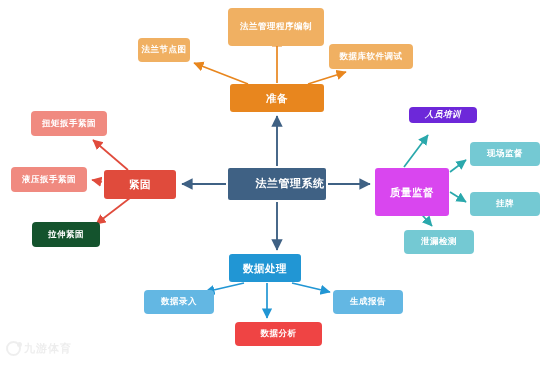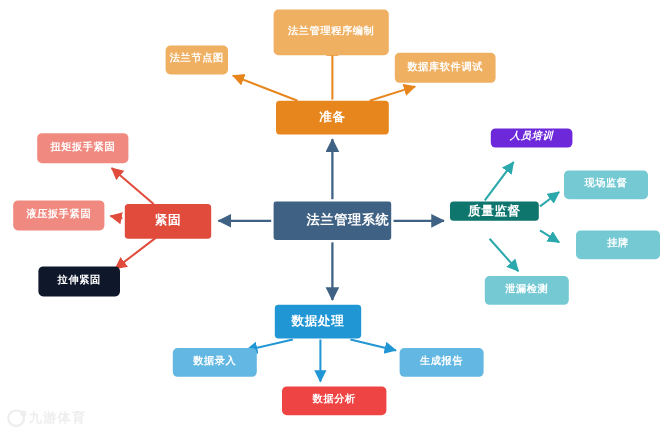--- a/index.html
+++ b/index.html
@@ -94,26 +94,26 @@
   <div class="node root" style="left:228px;top:168px;width:98px;height:32px;background:#3f6184;padding-left:26px;">法兰管理系统</div>
 
   <div class="node branch" style="left:230px;top:84px;width:94px;height:28px;background:#e8861e;">准备</div>
   <div class="node leaf" style="left:138px;top:38px;width:52px;height:24px;background:#f0b062;">法兰节点图</div>
   <div class="node leaf" style="left:228px;top:8px;width:96px;height:38px;background:#f0b062;">法兰管理程序编制</div>
   <div class="node leaf" style="left:329px;top:44px;width:84px;height:25px;background:#f0b062;">数据库软件调试</div>
 
   <div class="node branch" style="left:104px;top:170px;width:72px;height:29px;background:#e04b3c;">紧固</div>
   <div class="node leaf" style="left:31px;top:111px;width:76px;height:25px;background:#f08a80;">扭矩扳手紧固</div>
   <div class="node leaf" style="left:11px;top:167px;width:76px;height:25px;background:#f08a80;">液压扳手紧固</div>
-  <div class="node leaf" style="left:32px;top:222px;width:68px;height:25px;background:#0f172a;">拉伸紧固</div>
+  <div class="node leaf" style="left:32px;top:222px;width:68px;height:25px;background:#14532d;">拉伸紧固</div>
 
-  <div class="node branch" style="left:375px;top:168px;width:74px;height:16px;background:#0f766e;">质量监督</div>
+  <div class="node branch" style="left:375px;top:168px;width:74px;height:48px;background:#d946ef;">质量监督</div>
   <div class="node leaf" style="left:409px;top:107px;width:68px;height:16px;background:#6d28d9;font-style:italic;">人员培训</div>
   <div class="node leaf" style="left:470px;top:142px;width:70px;height:24px;background:#74c9d3;">现场监督</div>
-  <div class="node leaf" style="left:470px;top:192px;width:70px;height:24px;background:#74c9d3;margin-left:10px;">挂牌</div>
+  <div class="node leaf" style="left:470px;top:192px;width:70px;height:24px;background:#74c9d3;">挂牌</div>
   <div class="node leaf" style="left:404px;top:230px;width:70px;height:24px;background:#74c9d3;">泄漏检测</div>
 
   <div class="node branch" style="left:229px;top:254px;width:72px;height:28px;background:#2196d4;">数据处理</div>
   <div class="node leaf" style="left:144px;top:290px;width:70px;height:24px;background:#63b7e3;">数据录入</div>
   <div class="node leaf" style="left:235px;top:322px;width:87px;height:24px;background:#ef4444;">数据分析</div>
   <div class="node leaf" style="left:333px;top:290px;width:70px;height:24px;background:#63b7e3;">生成报告</div>
 
   <div class="watermark">
     <span class="wm-mark"></span>
     <span class="wm-text">九游体育</span>

